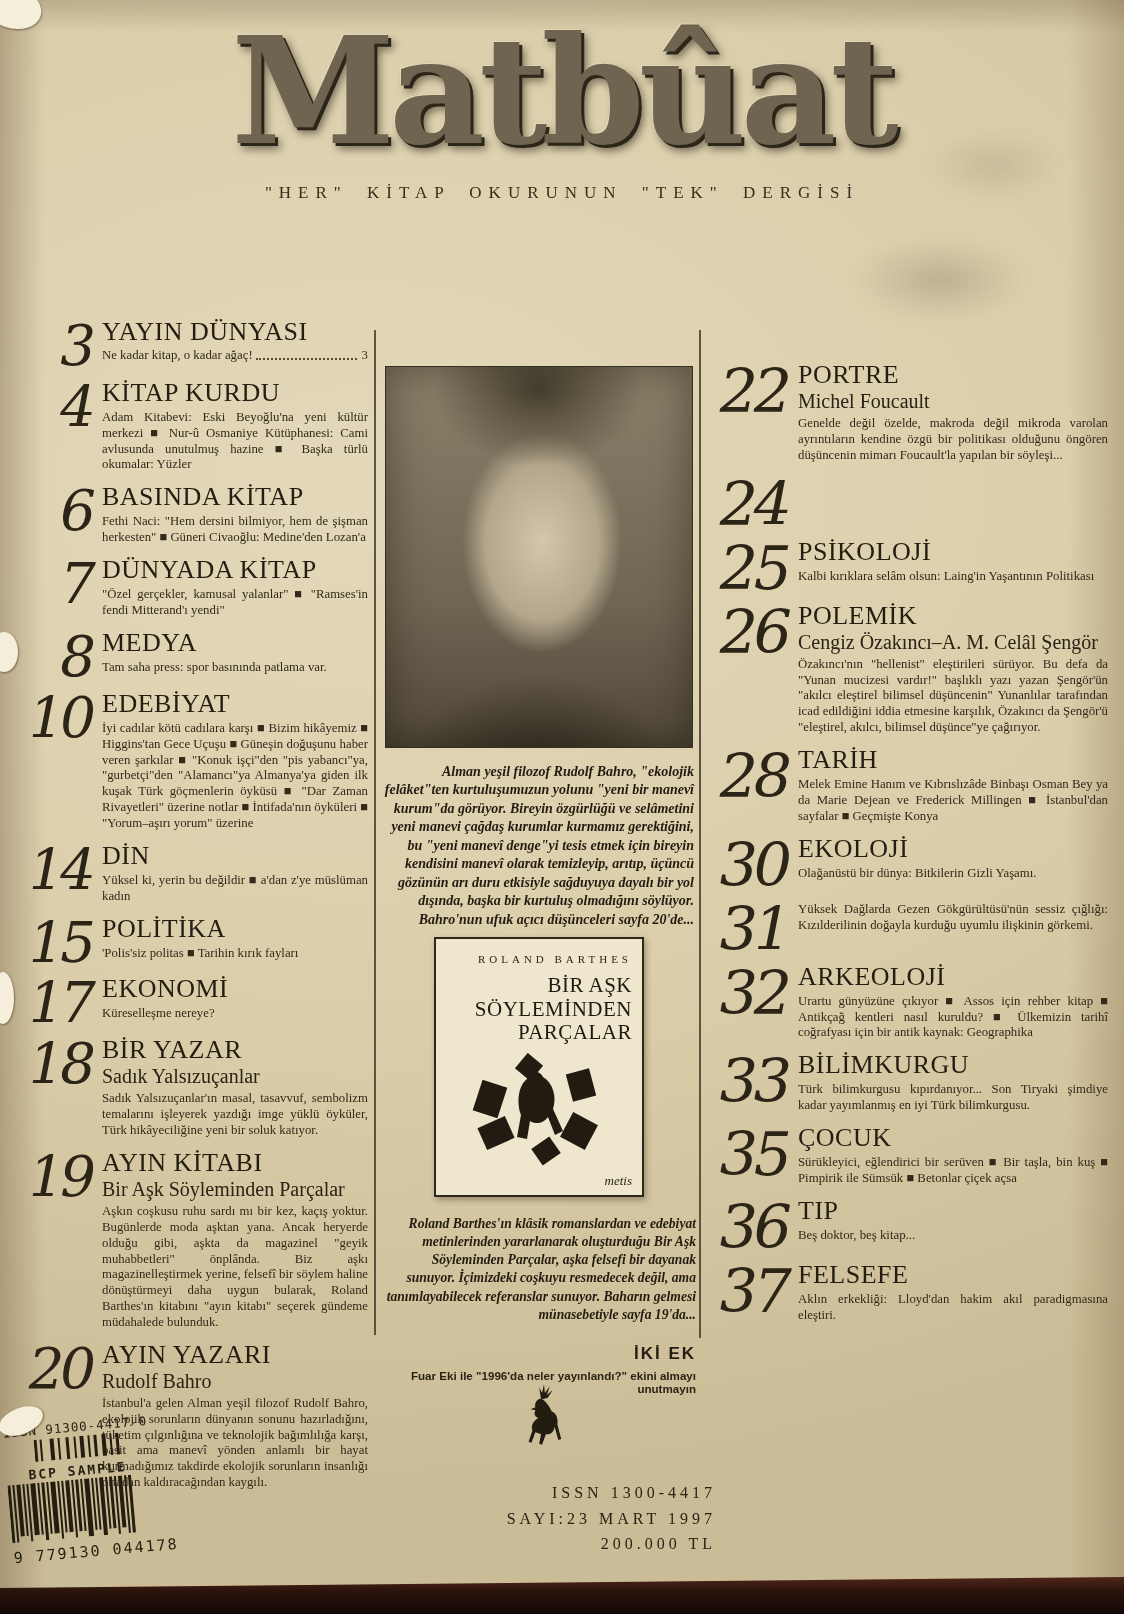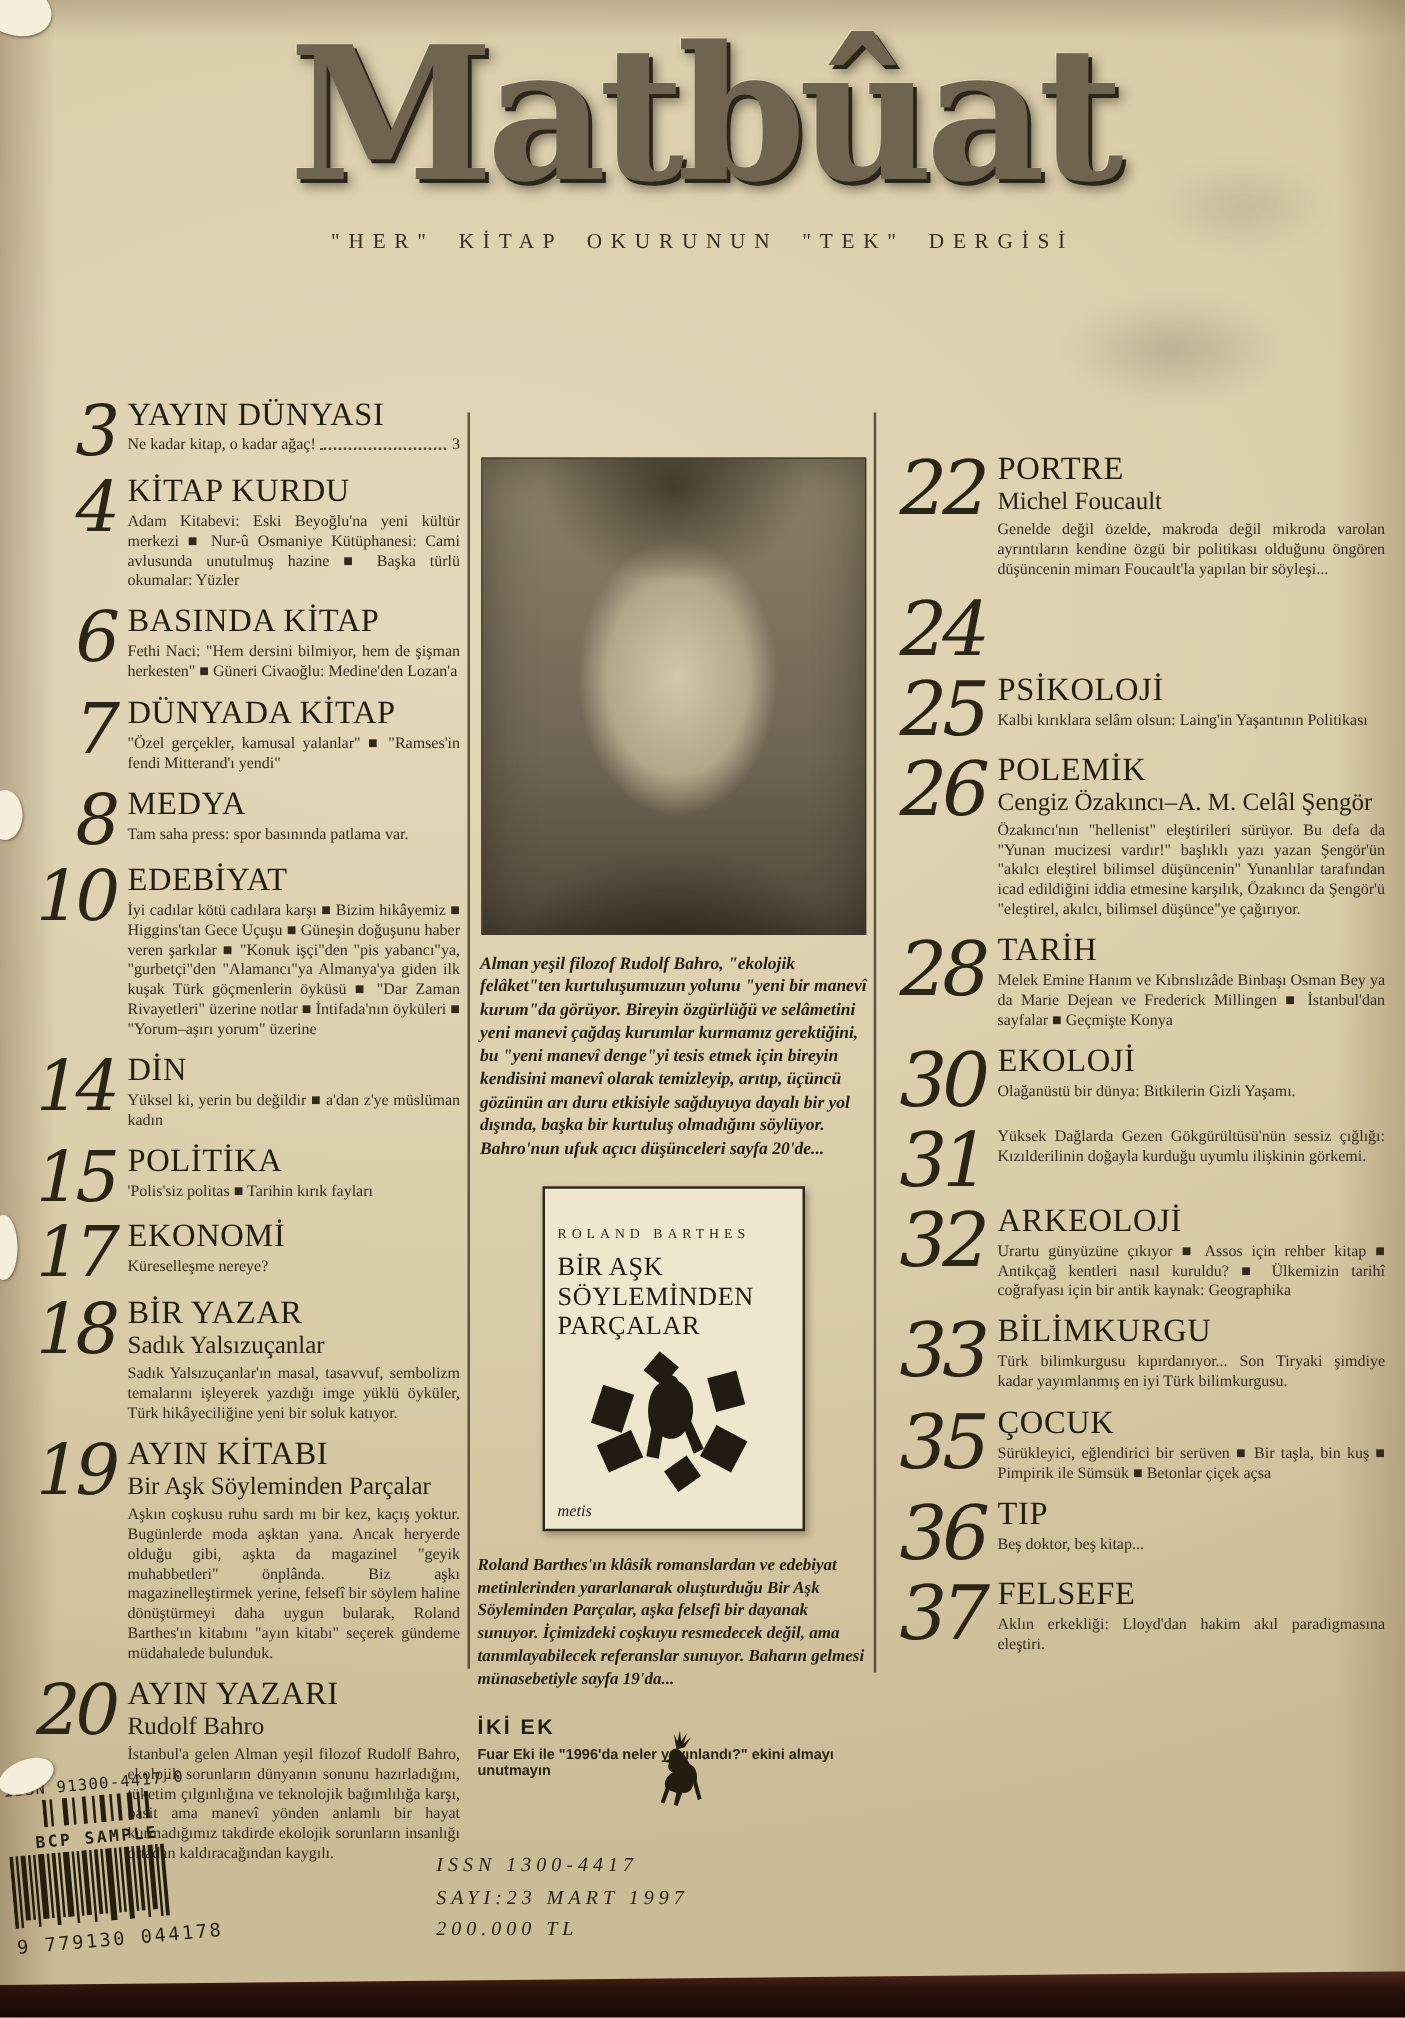--- a/index.html
+++ b/index.html
@@ -42,42 +42,42 @@
     margin:0; font-weight:400; font-size:26px; line-height:1.08;
     letter-spacing:.5px; color:#241e12;
   }
   .entry-subtitle{font-size:20px; line-height:1.15; color:#2a2315; margin-top:1px;}
   .entry-desc{
     margin:3px 0 0; font-size:12.8px; line-height:1.24; text-align:justify; color:#32291a;
   }
   .entry-leader{display:flex; align-items:flex-end; font-size:12.8px; color:#32291a; margin-top:2px;}
   .leader-dots{flex:1; border-bottom:2px dotted #574b36; margin:0 5px 3px 3px; height:1px;}
   
-  .center{position:absolute; left:382px; top:366px; width:314px; text-align:left;}
+  .center{position:absolute; left:382px; top:366px; width:314px; text-align:right;}
   .photo{
     width:306px; height:380px; margin:0 auto; border:1px solid #362f24;
     background-color:#7a7161;
     background-image:
       radial-gradient(ellipse 150px 110px at 50% 6%, #48402f 0%, rgba(0,0,0,0) 70%),
       radial-gradient(ellipse 108px 150px at 51% 46%, #d2c6ab 0%, #b3a78b 52%, rgba(0,0,0,0) 74%),
       radial-gradient(ellipse 17px 9px at 40% 41%, #38321f 0%, rgba(0,0,0,0) 85%),
       radial-gradient(ellipse 17px 9px at 62% 41%, #38321f 0%, rgba(0,0,0,0) 85%),
       radial-gradient(ellipse 12px 20px at 51% 55%, #a3967a 0%, rgba(0,0,0,0) 80%),
       radial-gradient(ellipse 28px 12px at 51% 66%, #5b5140 0%, rgba(0,0,0,0) 80%),
       radial-gradient(ellipse 180px 130px at 50% 106%, #352e22 0%, rgba(0,0,0,0) 72%),
       linear-gradient(180deg, #8a8069 0%, #6f6553 62%, #51483a 100%);
     box-shadow: inset 0 0 40px rgba(20,15,5,.45);
   }
   .photo-caption{
     margin-top:15px; font-style:italic; font-weight:bold;
     font-size:14px; line-height:1.32; color:#221b10; padding:0 2px;
   }
   .book-cover{
-    width:186px; margin:20px auto 0; background:#eee6cd; border:2px solid #2d271d;
-    padding:30px 10px 6px; box-shadow:2px 3px 6px rgba(40,30,15,.35);
+    width:186px; margin:8px auto 0; background:#eee6cd; border:2px solid #2d271d;
+    padding:14px 10px 6px; box-shadow:2px 3px 6px rgba(40,30,15,.35);
   }
   .book-author{font-size:11px; letter-spacing:4px; color:#2a251a;}
   .book-title{font-size:21px; line-height:1.12; margin-top:9px; color:#1f1a10; letter-spacing:.5px;}
   .book-art{display:block; margin:8px auto 2px;}
   .book-publisher{font-style:italic; font-size:13px; color:#241f14;}
   .book-caption{
     margin-top:18px; font-style:italic; font-weight:bold;
     font-size:13.6px; line-height:1.34; color:#231c10;
   }
   .supplement-title{margin-top:20px; font-family:"Liberation Sans", sans-serif; font-weight:bold; font-size:17px; letter-spacing:2px; color:#241e12;}
@@ -87,22 +87,22 @@
     position:absolute; left:8px; top:1418px; width:170px; transform:rotate(-5deg);
     font-family:"DejaVu Sans Mono", monospace; color:#241e12; text-align:left;
   }
   .barcode-top{font-size:12.5px; letter-spacing:1px; white-space:nowrap;}
   .barcode-short{margin:2px 0 0 30px;}
   .barcode-label{font-size:13px; letter-spacing:2px; margin:1px 0 1px 22px; font-weight:bold;}
   .barcode-digits{font-size:15px; letter-spacing:2px; margin-top:2px;}
   .bars{fill:#241d10;}
   .deer{position:absolute; left:520px; top:1384px;}
   .issn-block{
-    position:absolute; left:349px; top:1480px; width:350px; text-align:left;
-    color:#2a2215; letter-spacing:4px; font-size:16px; line-height:1.6;font-style:italic;
+    position:absolute; left:366px; top:1480px; width:350px; text-align:right;
+    color:#2a2215; letter-spacing:4px; font-size:16px; line-height:1.6;
   }
   .table-edge{
     position:absolute; left:0; right:0; bottom:0; height:42px;
     background:linear-gradient(180deg, #5d2d1f 0%, #2b130c 45%, #140806 100%);
     clip-path:polygon(0 38%, 100% 12%, 100% 100%, 0 100%);
   }
   
   .torn{position:absolute; background:#f4eedb; border-radius:50%; box-shadow:1px 1px 2px rgba(60,45,25,.5);}
   .torn.t1{left:-18px; top:-14px; width:60px; height:42px; transform:rotate(18deg);}
   .torn.t2{left:-10px; top:632px; width:28px; height:40px;}

